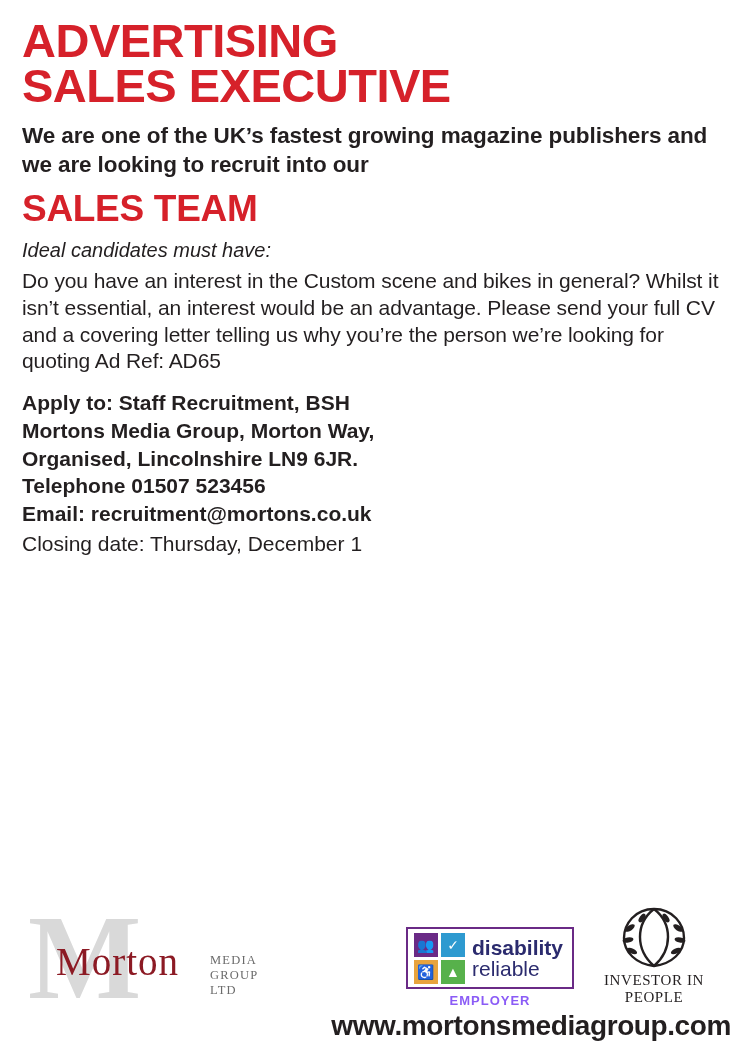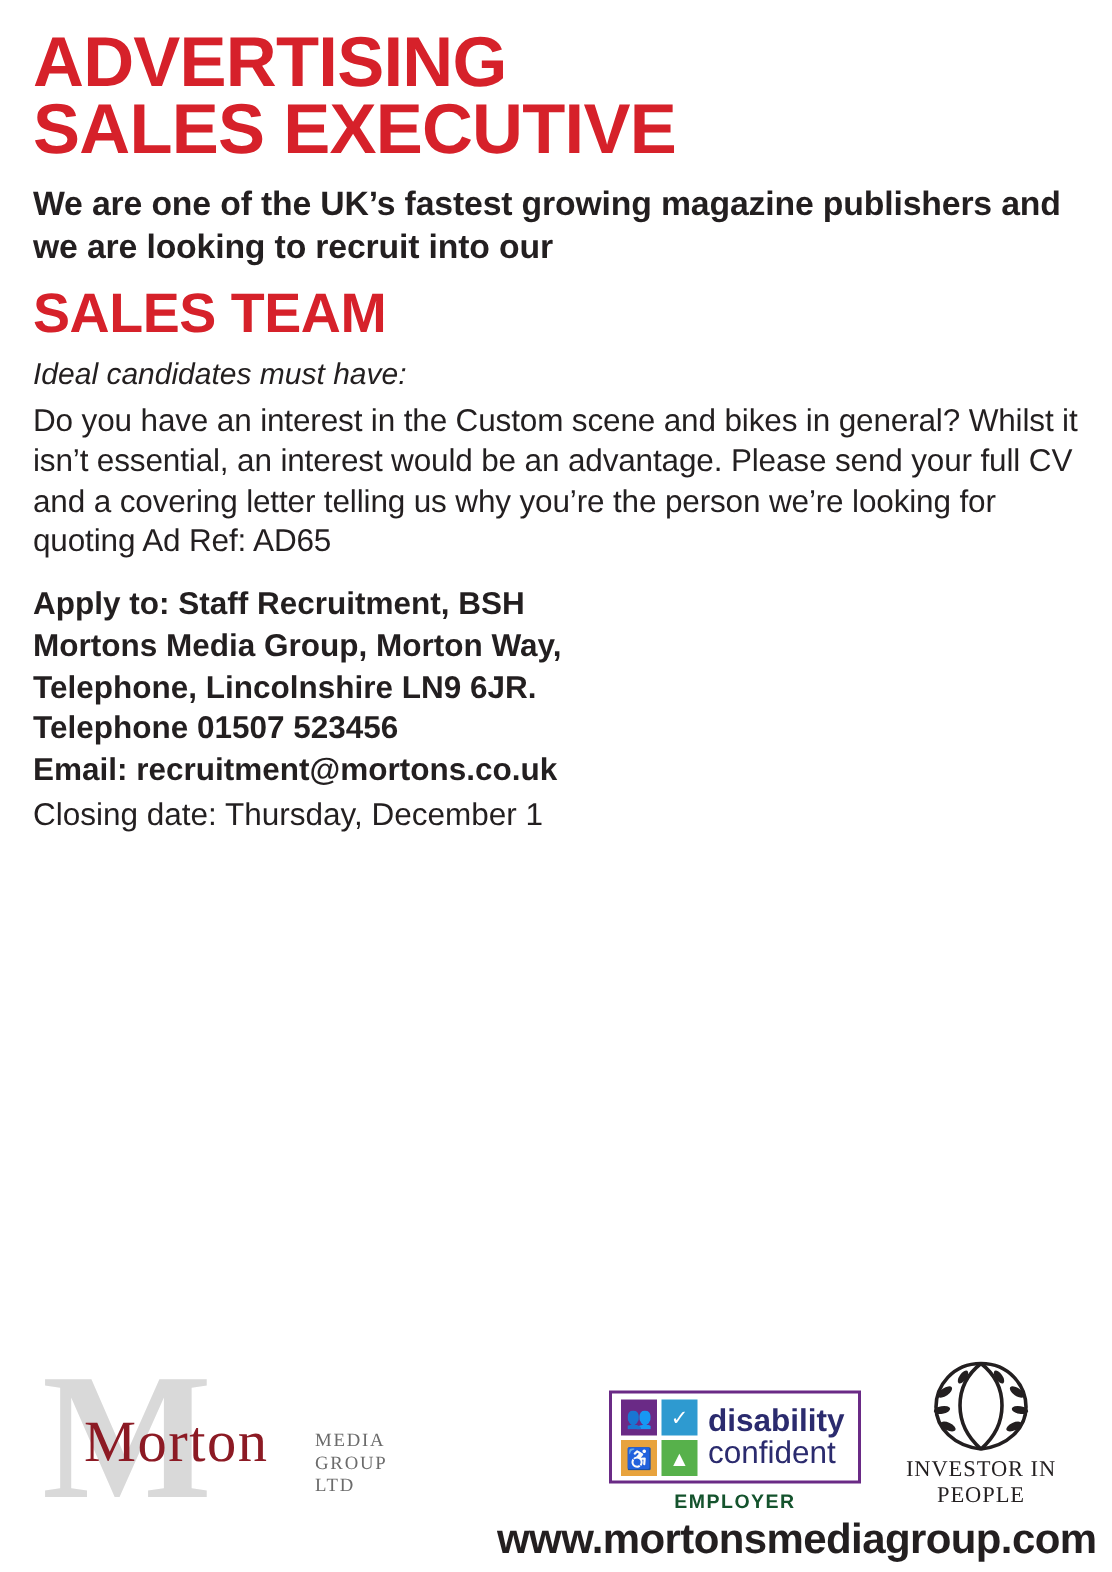--- a/index.html
+++ b/index.html
@@ -180,21 +180,21 @@
     font-weight: bold; font-size: 21px; color: #2b2b6e;
   }
   .dc-text .t2 {
     font-size: 21px; color: #2b2b6e;
   }
   .dc-employer {
     text-align: center;
     font-weight: bold;
     font-size: 13px;
     letter-spacing: 1px;
-    color: #14532d;
+    color: #8b5cf6;
     margin-top: 4px;
   }
 
   .iip {
     position: absolute;
     left: 594px;
     bottom: 42px;
     width: 120px;
     text-align: center;
   }
@@ -232,21 +232,21 @@
 
 
   <div class="ideal">Ideal candidates must have:</div>
 
 
   <p class="body-para">Do you have an interest in the Custom scene and bikes in general?  Whilst it isn’t essential, an interest would be an advantage. Please send your full CV and a covering letter telling us why you’re the person we’re looking for quoting Ad Ref: AD65</p>
 
   <div class="apply">
     <div>Apply to: Staff Recruitment, BSH</div>
     <div>Mortons Media Group, Morton Way,</div>
-    <div>Telephone, Lincolnshire LN9 6JR.</div>
+    <div>Organised, Lincolnshire LN9 6JR.</div>
     <div>Telephone 01507 523456</div>
     <div>Email: recruitment@mortons.co.uk</div>
   </div>
 
   <div class="closing">Closing date: Thursday, December 1</div>
 
   <div class="footer">
 
     <div class="mortons-logo">
       <div class="m-glyph">M</div>
@@ -257,21 +257,21 @@
     <div class="dc-badge">
       <div class="dc-box">
         <div class="dc-icons">
           <div class="dc-i1">👥</div>
           <div class="dc-i2">✓</div>
           <div class="dc-i3">♿</div>
           <div class="dc-i4">▲</div>
         </div>
         <div class="dc-text">
           <div class="t1">disability</div>
-          <div class="t2">confident</div>
+          <div class="t2">reliable</div>
         </div>
       </div>
       <div class="dc-employer">EMPLOYER</div>
     </div>
 
     <div class="iip">
       <svg width="78" height="66" viewBox="0 0 78 66">
         <g fill="none" stroke="#231f20" stroke-width="2.4">
           <path d="M39 5 C20 5 9 20 9 34 C9 48 21 60 39 62 C57 60 69 48 69 34 C69 20 58 5 39 5 Z"></path>
           <path d="M39 5 C30 12 25 22 25 33 C25 45 31 55 39 62"></path>

